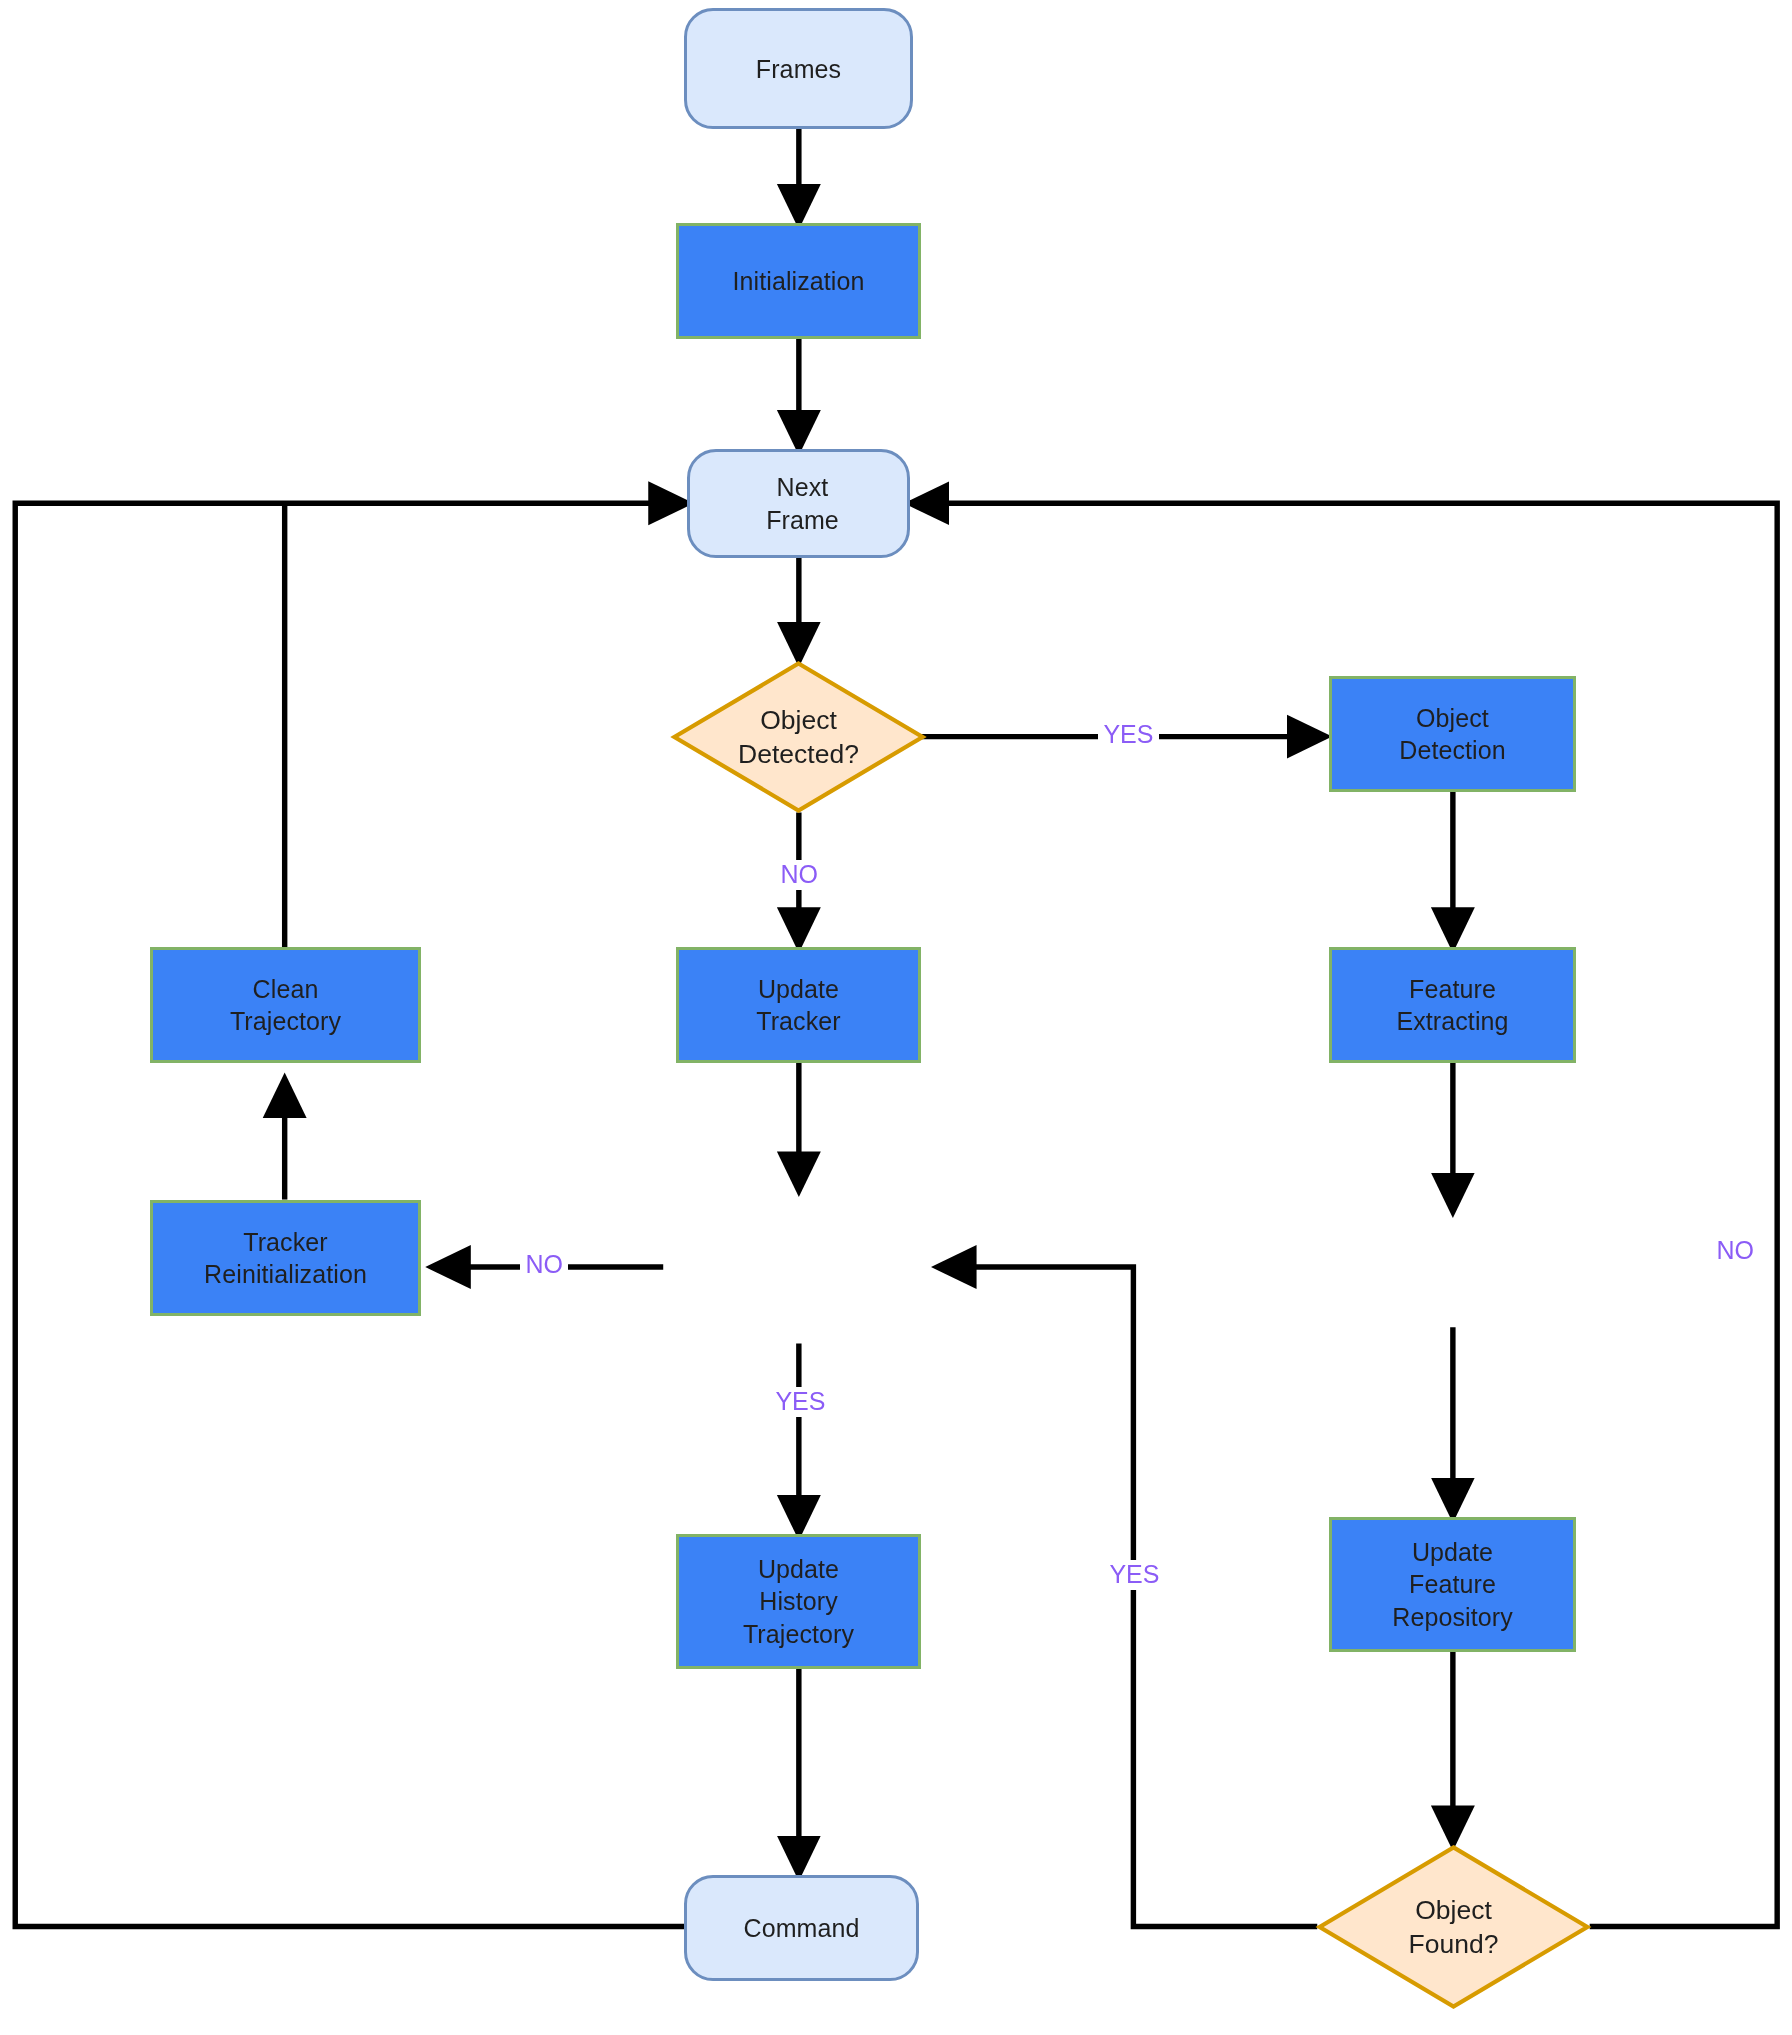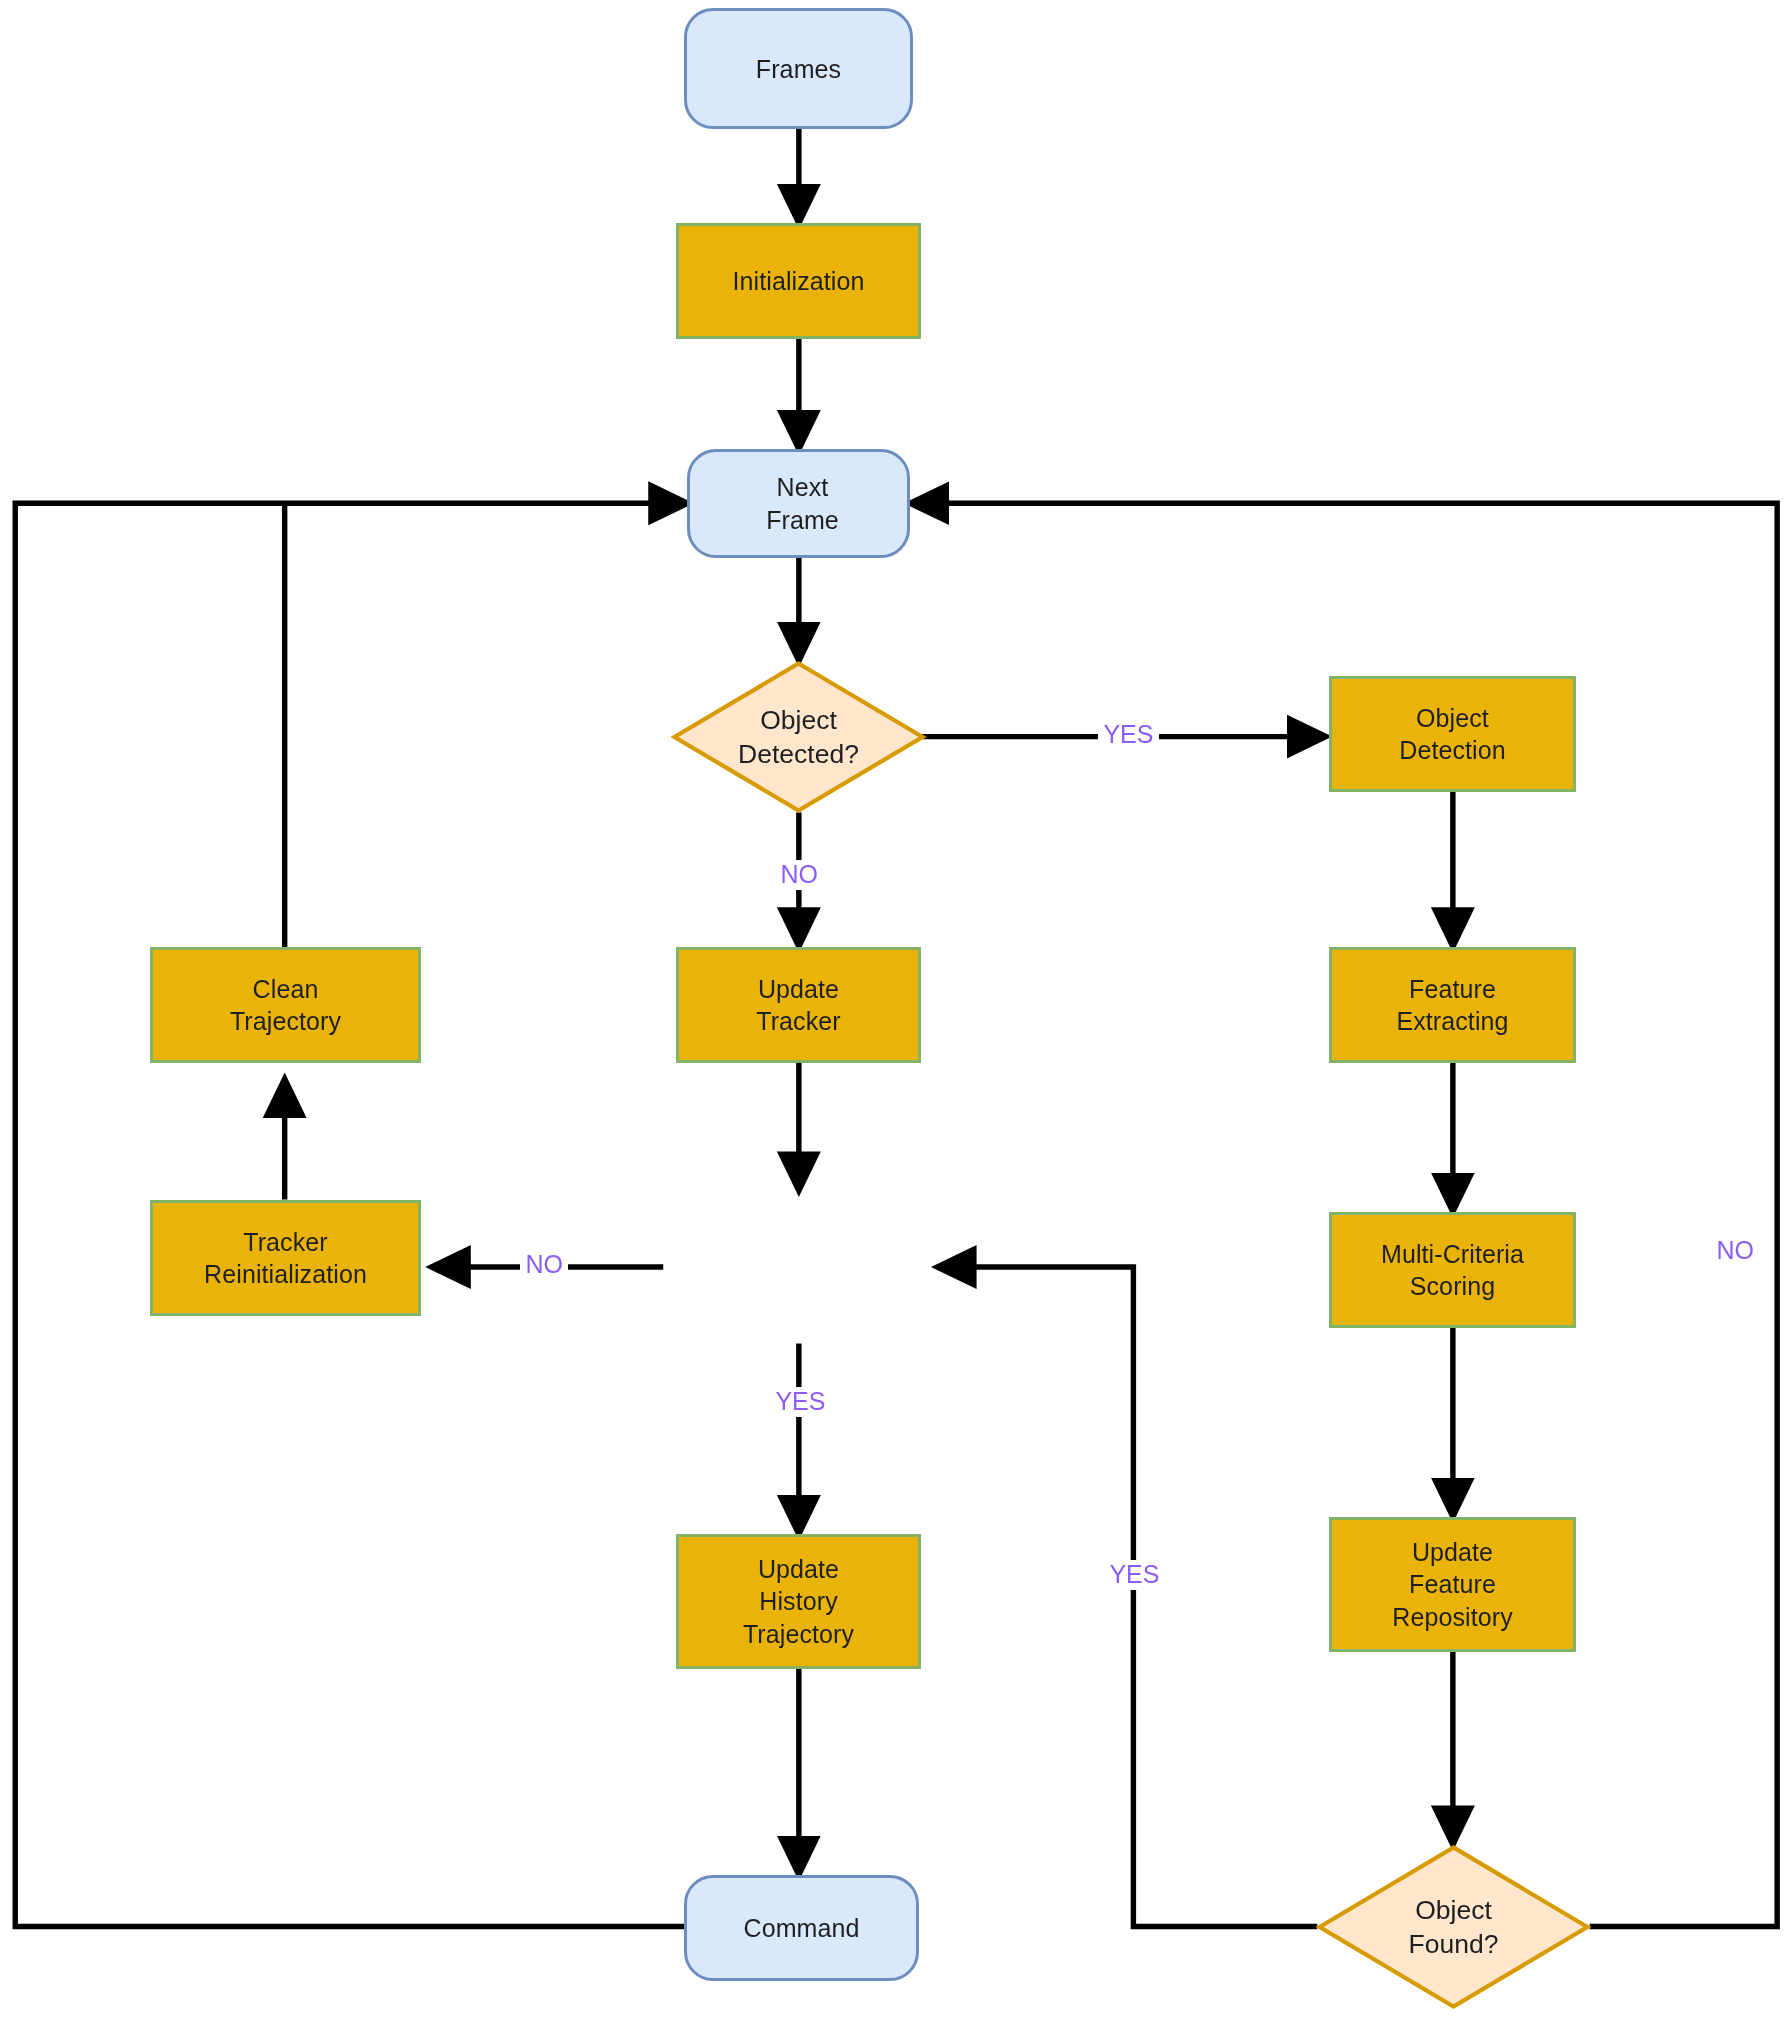--- a/index.html
+++ b/index.html
@@ -32,21 +32,21 @@
     align-items: center;
     justify-content: center;
     text-align: center;
     color: #1f1f1f;
     font-size: 25px;
     line-height: 1.30;
     letter-spacing: 0.1px;
     z-index: 5;
   }
   .node-process {
-    background: #eab308;
+    background: #3b82f6;
     border: 3px solid #82b366;
     border-radius: 0;
   }
   .node-terminal {
     background: #dae8fc;
     border: 3px solid #6c8ebf;
     border-radius: 29px;
   }
   .node-decision-wrap {
     position: absolute;
@@ -174,26 +174,20 @@
     </span>
   </div>
 
   <div class="node node-process" style="left:1329px; top:947px; width:247px; height:116px;">
     <span>
       <span class="nline">Feature</span>
       <span class="nline">Extracting</span>
     </span>
   </div>
 
-  <div class="node node-process" style="left:1329px; top:1212px; width:247px; height:116px;">
-    <span>
-      <span class="nline">Multi-Criteria</span>
-      <span class="nline">Scoring</span>
-    </span>
-  </div>
 
   <div class="node node-process" style="left:1329px; top:1517px; width:247px; height:135px;">
     <span>
       <span class="nline">Update</span>
       <span class="nline">Feature</span>
       <span class="nline">Repository</span>
     </span>
   </div>
 
   <div class="node-decision-wrap" style="left:1317px; top:1845px; width:273px; height:164px;">

